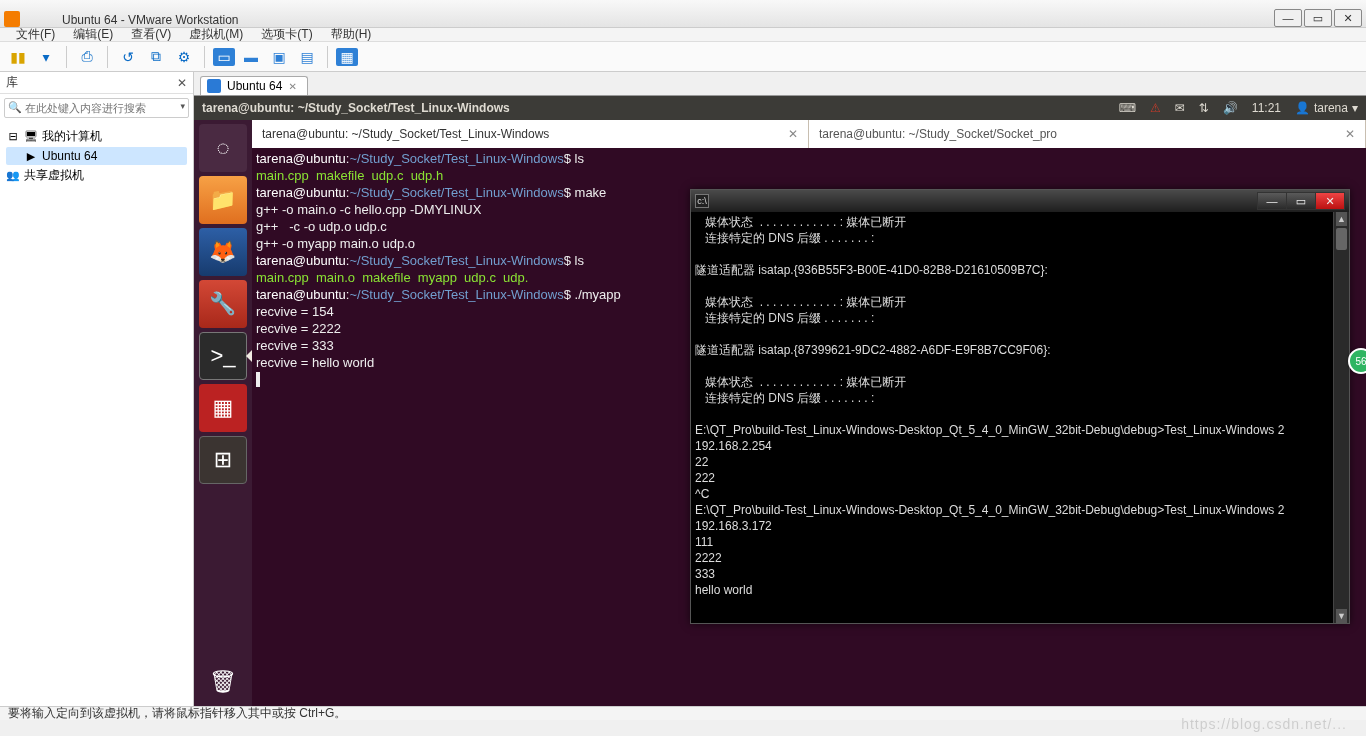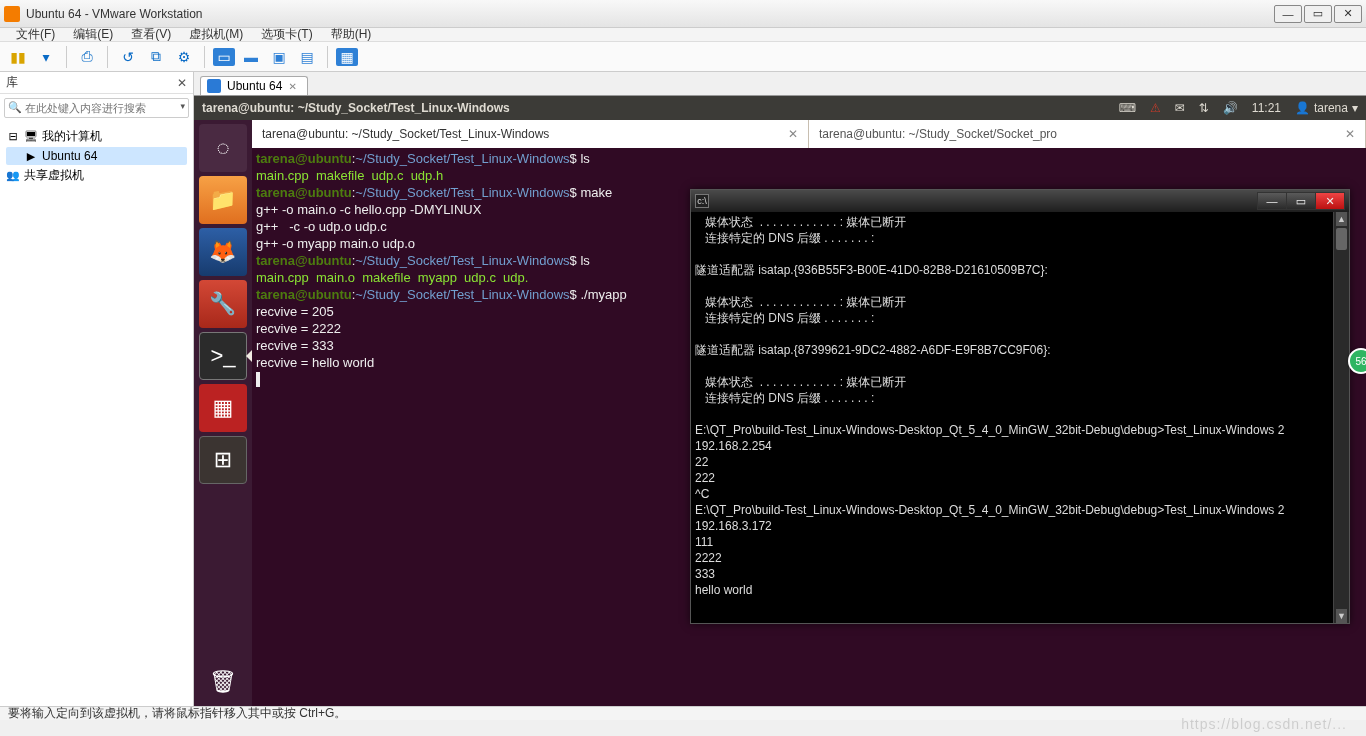--- a/index.html
+++ b/index.html
@@ -1,19 +1,19 @@
 <!DOCTYPE html>
 <html><head>
 <meta charset="utf-8">
 <style>
 * { margin: 0; padding: 0; box-sizing: border-box; font-family: "Segoe UI", Tahoma, sans-serif; }
 body { width: 1366px; height: 736px; background: #f0f0f0; overflow: hidden; position: relative; font-size: 12px; }
 
 
-.win-titlebar { height: 28px; background: linear-gradient(#f8f8f8,#e4e4e4); display: flex; align-items: center; padding: 0 4px; border-bottom: 1px solid #ccc; }
+.win-titlebar { height: 28px; background: linear-gradient(#f8f8f8,#e4e4e4); display: flex; align-items: flex-end; padding: 0 4px; border-bottom: 1px solid #ccc; gap: 36px; }
 .win-icon { width: 16px; height: 16px; background: #f47c00; border-radius: 2px; margin-right: 6px; display:inline-block; }
 .win-title { color: #333; font-size: 12px; flex: 1; }
 .win-ctrls { display: flex; gap: 2px; }
 .win-btn { width: 28px; height: 18px; border: 1px solid #888; background: #f0f0f0; display:flex; align-items:center; justify-content:center; font-size:11px; color:#333; border-radius:2px; }
 
 .menubar { height: 14px; background: #f4f4f4; display: flex; align-items: center; padding: 0 8px; gap: 2px; border-bottom: 1px solid #ddd; }
 .menuitem { padding: 2px 8px; color: #333; font-size: 12px; }
 
 .toolbar { height: 30px; background: #fafafa; display: flex; align-items: center; padding: 0 6px; gap: 4px; border-bottom: 1px solid #ccc; }
 .tbtn { width: 24px; height: 24px; border: 1px solid transparent; display:flex; align-items:center; justify-content:center; font-size:14px; color:#0a6bc6; }
@@ -66,21 +66,21 @@
 .licon.sel-arrow { position:relative; }
 .licon.sel-arrow::before { content:""; position:absolute; right:-6px; top:50%; transform:translateY(-50%); border:6px solid transparent; border-right-color:#f0ebe2; }
 
 
 .termwin { position:absolute; left:58px; top:24px; right:0; bottom:0; background:#300a24; font-family: "Ubuntu Mono", "Consolas", monospace; font-size:13px; color:#eee; }
 .term-tabs { height:28px; background:#f0ebe2; display:flex; align-items:stretch; }
 .ttab { flex:1; display:flex; align-items:center; padding:0 10px; border-right:1px solid #c8beb0; color:#555; font-size:12px; gap:8px; background:#ffffff; font-family:"Segoe UI",sans-serif; }
 .ttab.active { background:#fff; color:#333; }
 .ttab .x { margin-left:auto; color:#888; }
 .term-body { padding: 2px 4px; line-height: 17px; white-space: pre; }
-.prompt { color:#4d7c0f;font-weight:bold; }
+.prompt { color:#ffffff; }
 .path { color:#729fcf; }
 .file-g { color:#8ae234; }
 
 
 .cmdwin { position:absolute; left:690px; top:189px; width:660px; height:435px; background:#000; border:1px solid #555; box-shadow: 0 0 8px rgba(0,0,0,0.6); }
 .cmd-title { height:22px; background:linear-gradient(#4a4a4a,#1e1e1e); display:flex; align-items:center; padding:0 4px; color:#ddd; font-size:11px; }
 .cmd-title .ico { width:14px; height:14px; background:#222; border:1px solid #777; margin-right:4px; font-size:9px; display:flex; align-items:center; justify-content:center; }
 .cmd-ctrls { margin-left:auto; display:flex; }
 .cmd-btn { width:30px; height:18px; display:flex; align-items:center; justify-content:center; background:linear-gradient(#5a5a5a,#2a2a2a); border:1px solid #333; font-size:11px; color:#eee; margin-left:-1px; }
 .cmd-btn.close { background:linear-gradient(#e44,#b11); }
@@ -214,21 +214,21 @@
         </div>
         <div class="term-body"><span class="prompt">tarena@ubuntu</span>:<span class="path">~/Study_Socket/Test_Linux-Windows</span>$ <span>ls</span>
 <span class="file-g">main.cpp  makefile  udp.c  udp.h</span>
 <span class="prompt">tarena@ubuntu</span>:<span class="path">~/Study_Socket/Test_Linux-Windows</span>$ <span>make</span>
 <span>g++ -o main.o -c hello.cpp -DMYLINUX</span>
 <span>g++   -c -o udp.o udp.c</span>
 <span>g++ -o myapp main.o udp.o</span>
 <span class="prompt">tarena@ubuntu</span>:<span class="path">~/Study_Socket/Test_Linux-Windows</span>$ <span>ls</span>
 <span class="file-g">main.cpp  main.o  </span><span class="file-g">makefile  myapp</span><span class="file-g">  udp.c  udp.</span>
 <span class="prompt">tarena@ubuntu</span>:<span class="path">~/Study_Socket/Test_Linux-Windows</span>$ <span>./myapp</span>
-<span>recvive = 205</span>
+<span>recvive = 154</span>
 <span>recvive = 2222</span>
 <span>recvive = 333</span>
 <span>recvive = hello world</span>
 <span style="background:#eee;color:#300a24;">&nbsp;</span></div>
       </div>
     </div>
   </div>
 </div>
 
 <div class="cmdwin">

